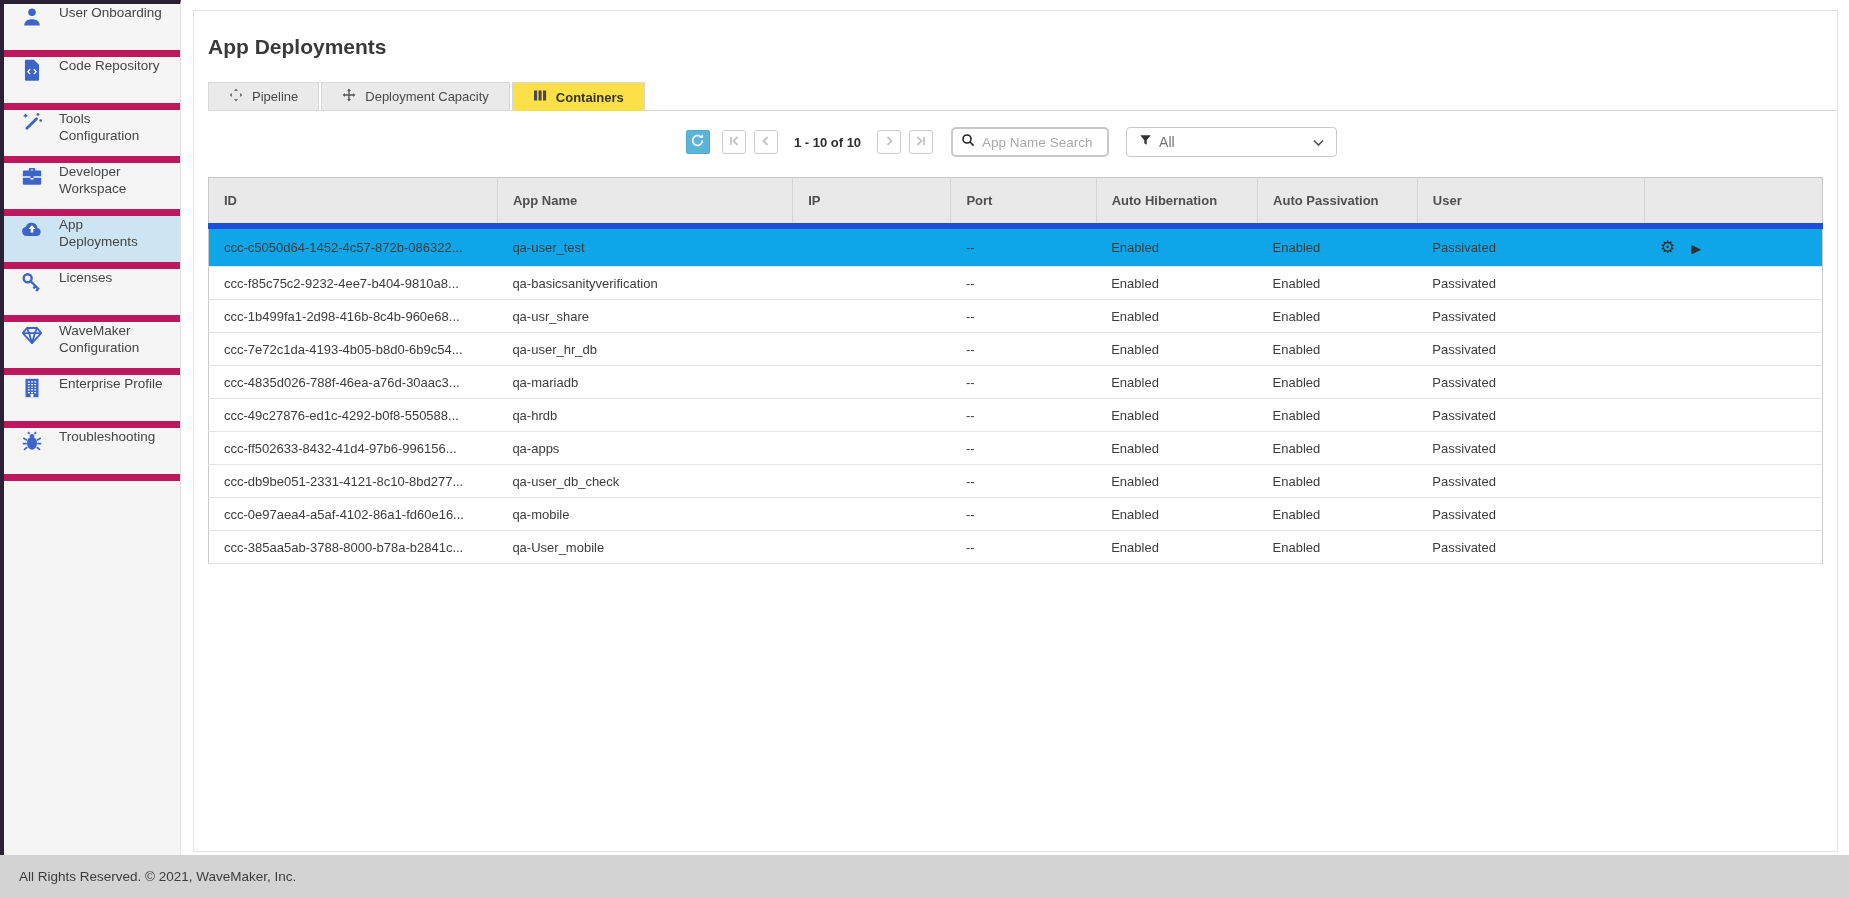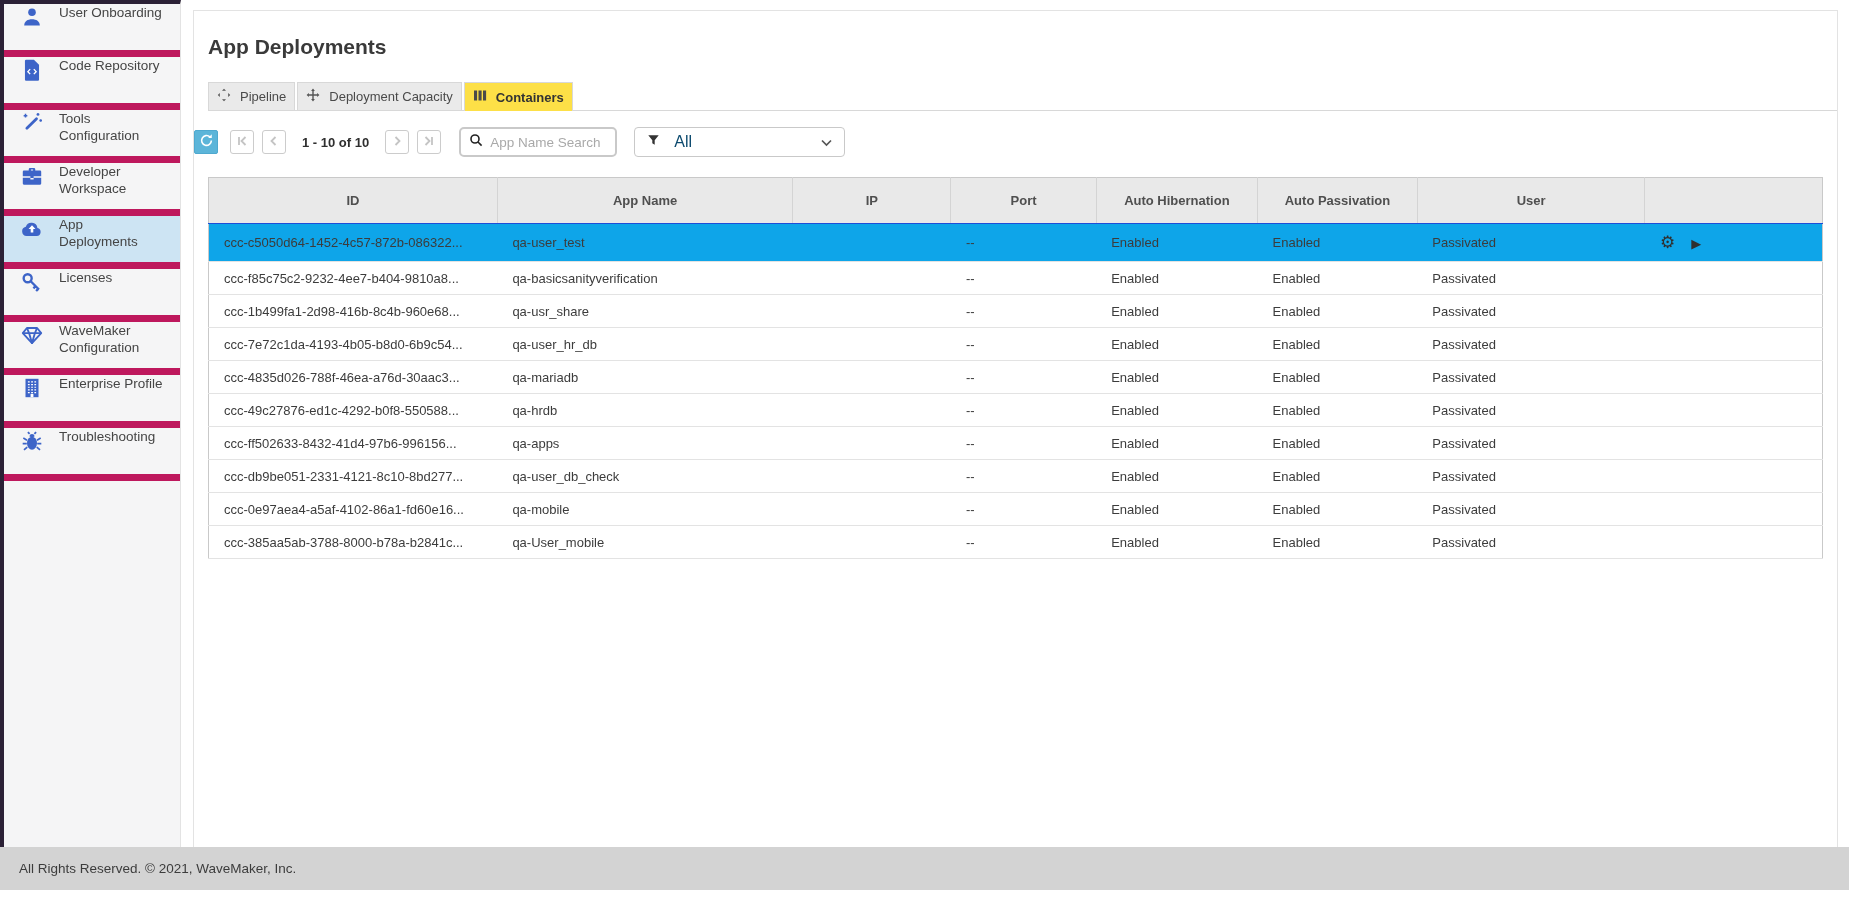--- a/index.html
+++ b/index.html
@@ -24,28 +24,28 @@
   
   .card {
     position:absolute; left:193px; top:10px; width:1645px; bottom:46px;
     background:#fff; border:1px solid #e3e3e3;
   }
   .page-title { font-size:21px; font-weight:bold; color:#3a3a3a; margin:24px 0 0 14px; }
 
   
   .tabbar { display:flex; margin:22px 0 0 14px; border-bottom:1px solid #d8d8d8; align-items:flex-end; }
   .tab {
-    display:flex; align-items:center; gap:9px; height:28px; padding:0 8px;
+    display:flex; align-items:center; gap:9px; height:28px; padding:0 20px;
     background:#eaeaea; border:1px solid #d8d8d8; border-bottom:none; margin-right:2px;
     font-size:13px; color:#4a4a4a; cursor:pointer;
   }
   .tab.active { background:#fde047; font-weight:bold; color:#333; position:relative; top:1px; height:29px; }
 
   
-  .toolbar { display:flex; align-items:center; justify-content:flex-start; gap:8px; margin:16px 8px 0 0; height:30px; }
+  .toolbar { display:flex; align-items:center; justify-content:center; gap:8px; margin:16px 8px 0 0; height:30px; }
   .refresh-btn {
     width:24px; height:24px; background:#5cb5d9; border:1px solid #4fa9cf; border-radius:2px;
     display:flex; align-items:center; justify-content:center; cursor:pointer; margin-right:4px;
   }
   .pg {
     width:24px; height:24px; background:#fff; border:1px solid #ccc; border-radius:3px;
     display:flex; align-items:center; justify-content:center; cursor:pointer;
   }
   .pg-text { font-size:13px; font-weight:600; color:#2f2f2f; margin:0 8px; white-space:nowrap; }
   .searchbox {
@@ -54,42 +54,42 @@
   }
   .searchbox input {
     border:none; outline:none; width:100%; margin-left:7px; font-size:13.5px; color:#333;
     font-family:"Liberation Sans","DejaVu Sans",sans-serif; background:transparent;
   }
   .searchbox input::placeholder { color:#a9a9a9; }
   .filter-select {
     display:flex; align-items:center; width:211px; height:30px; margin-left:9px;
     border:1px solid #c9c9c9; border-radius:4px; padding:0 12px; background:#fff; cursor:pointer;
   }
-  .filter-select .fv { font-size:16px; color:#0c4a6e; margin-left:14px; flex:1; }
+  .filter-select .fv { font-size:14px; color:#737373; margin-left:7px; flex:1; }
 
   
   .tablewrap { margin:20px 14px 0 14px; }
   table { width:100%; border-collapse:collapse; table-layout:fixed; border:1px solid #c9c9c9; }
   thead th {
-    background:#e9e9e9; text-align:center; font-size:13px; font-weight:bold; color:#4f4f4f;
-    padding:15px 15px; border-bottom:1px solid #1d4ed8; white-space:nowrap; overflow:hidden;
+    background:#e9e9e9; text-align:left; font-size:13px; font-weight:bold; color:#4f4f4f;
+    padding:15px 15px; border-bottom:6px solid #1d4ed8; white-space:nowrap; overflow:hidden;
   }
   thead th + th { border-left:1px solid #d4d4d4; }
   tbody td {
     font-size:13px; color:#3c3c3c; padding:8px 15px; border-bottom:1px solid #e3e3e3;
     white-space:nowrap; overflow:hidden; height:33px;
   }
   tbody tr.selected { background:#0ea5e9; }
   .act { cursor:pointer; color:#2f2f2f; margin-right:16px; }
   .act.gear { font-size:17px; }
   .act.play { font-size:13px; }
 
   
   .footer {
-    position:absolute; left:0; right:0; bottom:8px; height:43px; background:#d3d3d3;
+    position:absolute; left:0; right:0; bottom:0; height:43px; background:#d3d3d3;
     display:flex; align-items:center; padding-left:19px; font-size:13.5px; color:#3c3c3c;
   }
 </style>
 </head>
 <body>
 
 <div class="page">
 
   <aside class="sidebar">
 

